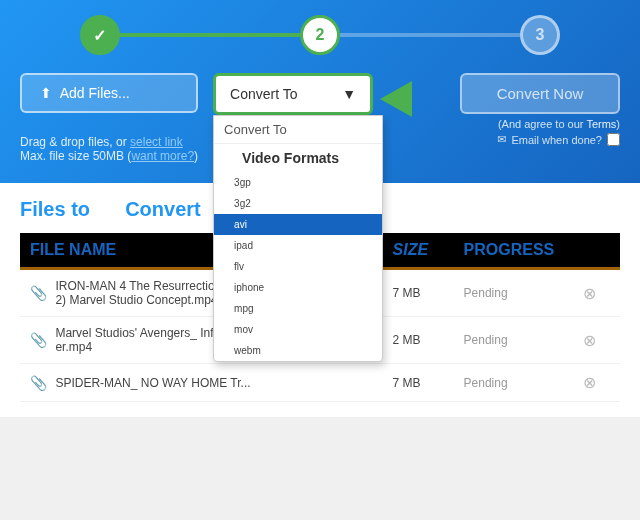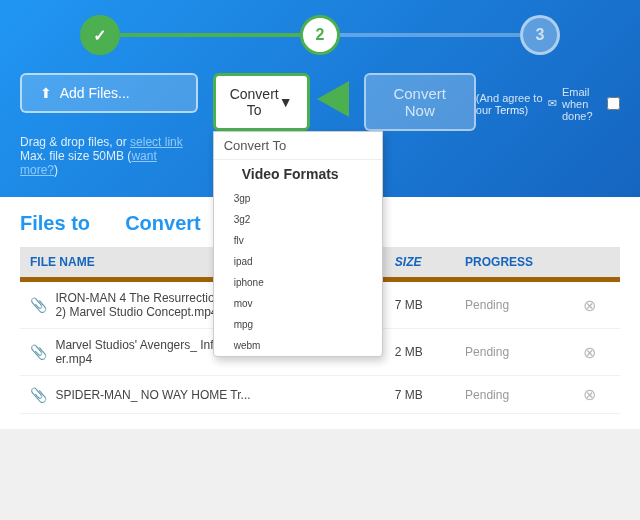--- a/index.html
+++ b/index.html
@@ -137,21 +137,22 @@
       cursor: pointer;
     }
 
     .dropdown-item.selected {
       background: #1565C0;
       color: white;
     }
 
     .convert-now-section {
       display: flex;
-      align-items: center;
+      flex-direction: column;
+      align-items: flex-end;
       flex: 1;
     }
 
     .convert-now-btn {
       background: rgba(255,255,255,0.25);
       border: 2px solid rgba(255,255,255,0.5);
       color: rgba(255,255,255,0.75);
       padding: 10px 20px;
       border-radius: 6px;
       font-size: 15px;
@@ -204,27 +205,27 @@
     .files-title span {
       color: #2196F3;
     }
 
     
     .files-table {
       width: 100%;
       border-collapse: collapse;
     }
     .files-table th {
-      background: #e5e5e5;
+      background: #000000;
       color: #1565C0;
-      font-size: 12px;
+      font-size: 16px;
       font-weight: bold;
       padding: 8px 10px;
       text-align: left;
-      border-bottom: 5px solid #a16207;
+      border-bottom: 3px solid #a16207;
     }
     .files-table td {
       padding: 9px 10px;
       font-size: 12px;
       color: #444;
       border-bottom: 1px solid #f0f0f0;
       vertical-align: middle;
     }
 
     .file-name-cell {
@@ -301,25 +302,26 @@
       <button class="convert-to-btn">
         <span>Convert To</span>
         <span>▼</span>
       </button>
 
       <div class="dropdown-menu">
         <div class="dropdown-header-item">Convert To</div>
         <div class="dropdown-group-label">Video Formats</div>
         <div class="dropdown-item">3gp</div>
         <div class="dropdown-item">3g2</div>
+        <div class="dropdown-item selected">avi</div>
+        <div class="dropdown-item">ipad</div>
         <div class="dropdown-item">flv</div>
-        <div class="dropdown-item">ipad</div>
         <div class="dropdown-item">iphone</div>
+        <div class="dropdown-item">mpg</div>
         <div class="dropdown-item">mov</div>
-        <div class="dropdown-item">mpg</div>
         <div class="dropdown-item">webm</div>
 
       </div>
     </div>
 
     <div style="display:flex;align-items:flex-start;padding-top:8px;margin-left:-8px;">
       <div class="green-arrow"></div>
     </div>
 
     <div class="convert-now-section">

